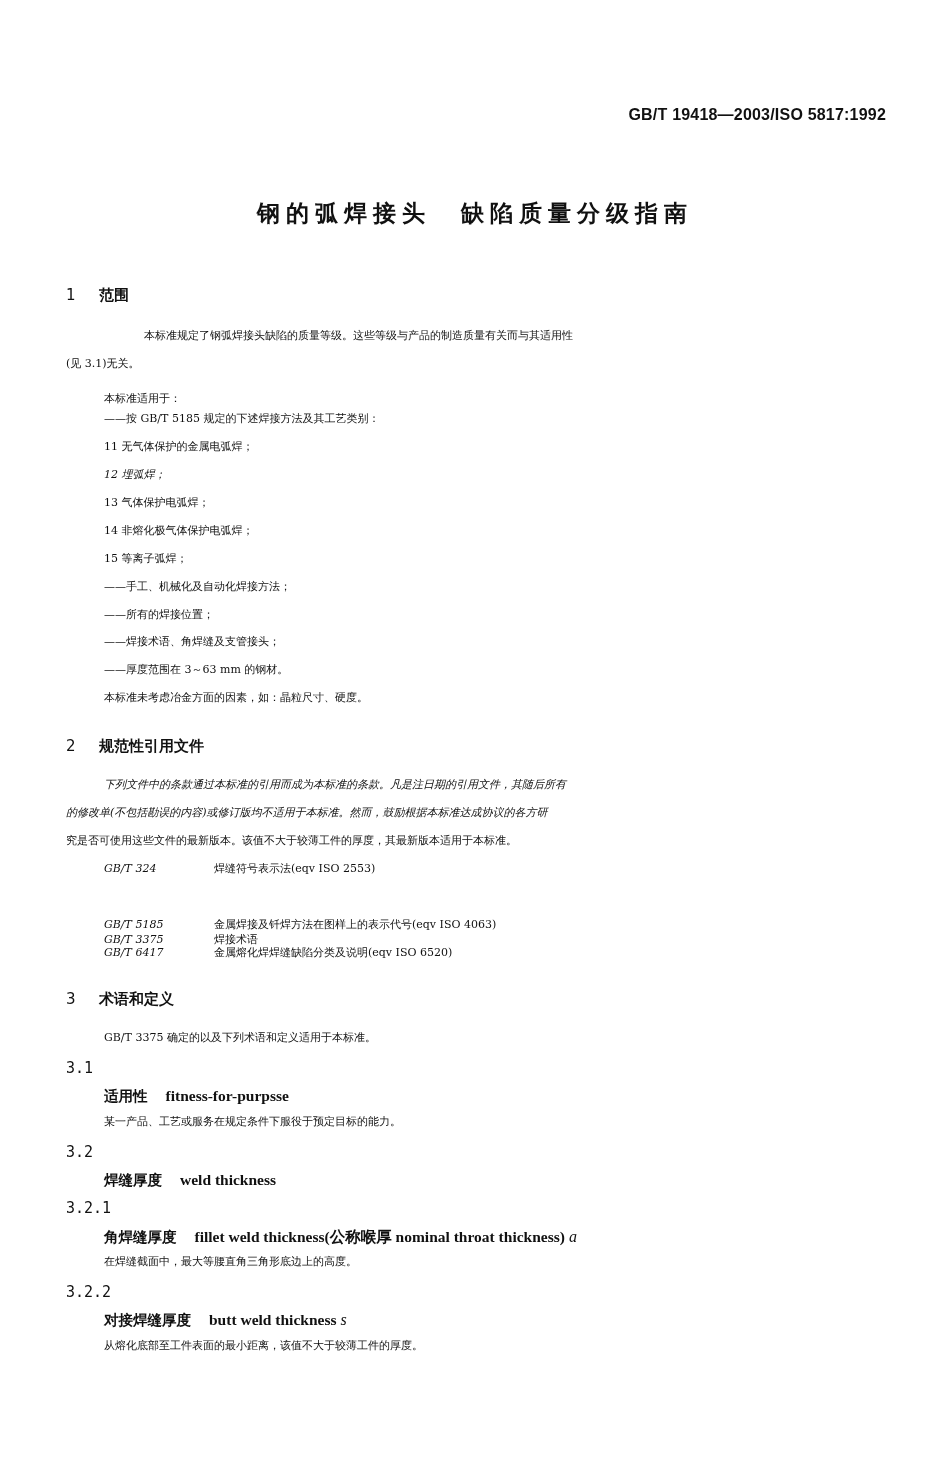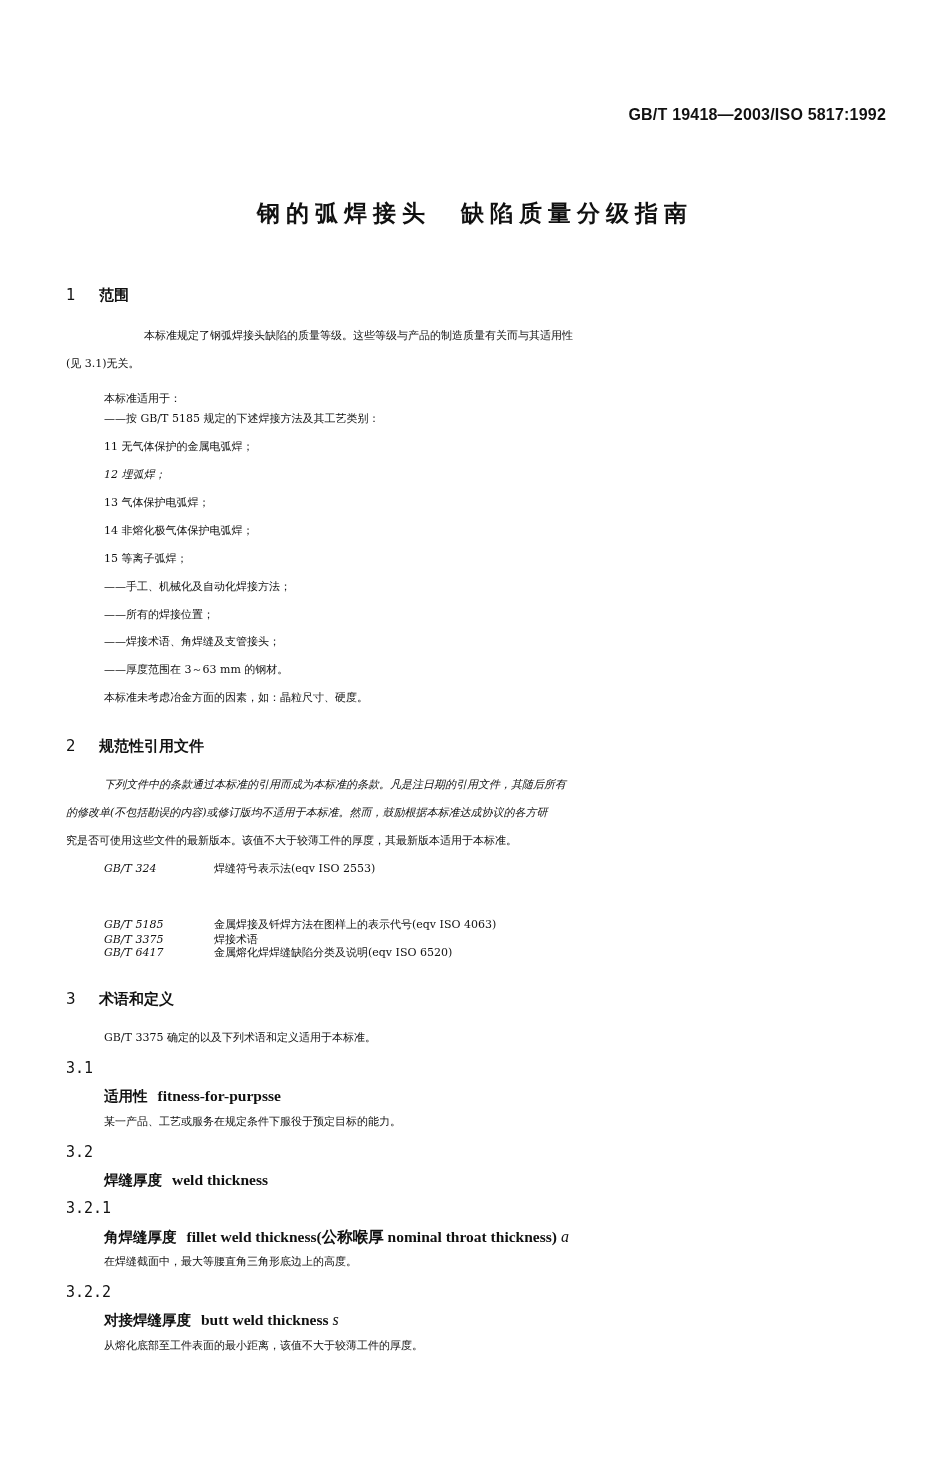--- a/index.html
+++ b/index.html
@@ -35,21 +35,21 @@
       font-family: "DejaVu Sans Mono", "Liberation Mono", monospace;
       font-size: 15px;
     }
     .term {
       left: 104px;
       font-family: "DejaVu Sans", "Liberation Sans", sans-serif;
       font-weight: bold; font-size: 14.5px;
     }
     .term .en {
       font-family: "Liberation Serif", "DejaVu Serif", serif;
-      font-weight: bold; font-size: 15.5px; margin-left: 10px;
+      font-weight: bold; font-size: 15.5px; margin-left: 18px;
     }
     .term .sym {
       font-family: "Liberation Serif", "DejaVu Serif", serif;
       font-style: italic; font-weight: normal; font-size: 16px; margin-left: 4px;
     }
     .ref-code { display: inline-block; width: 110px; font-style: italic; }
   </style>
 </head>
 <body>
 

